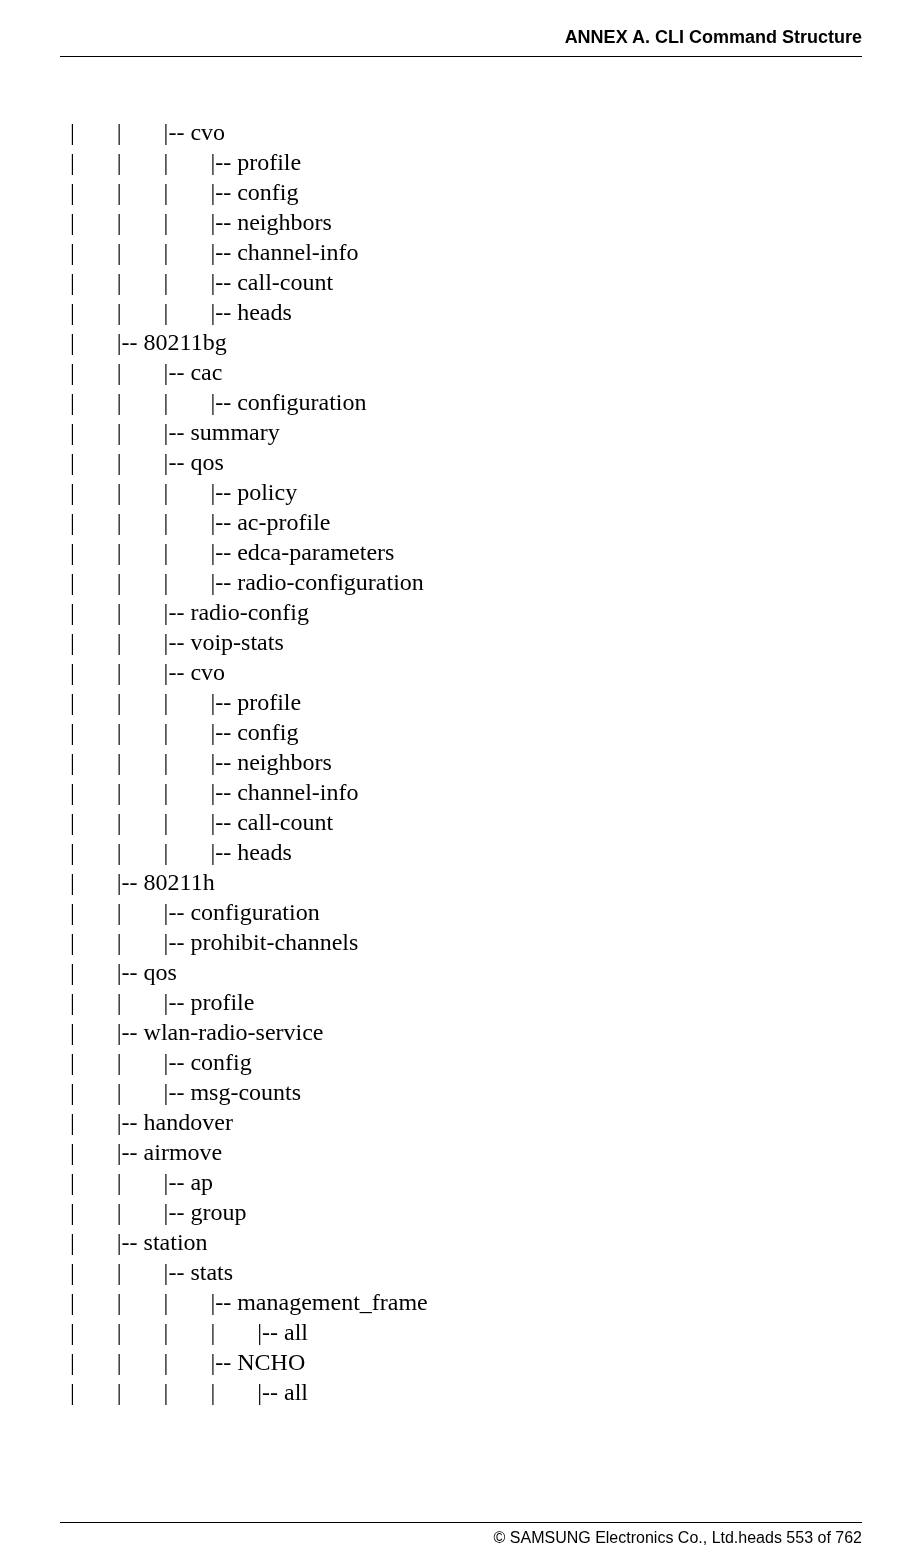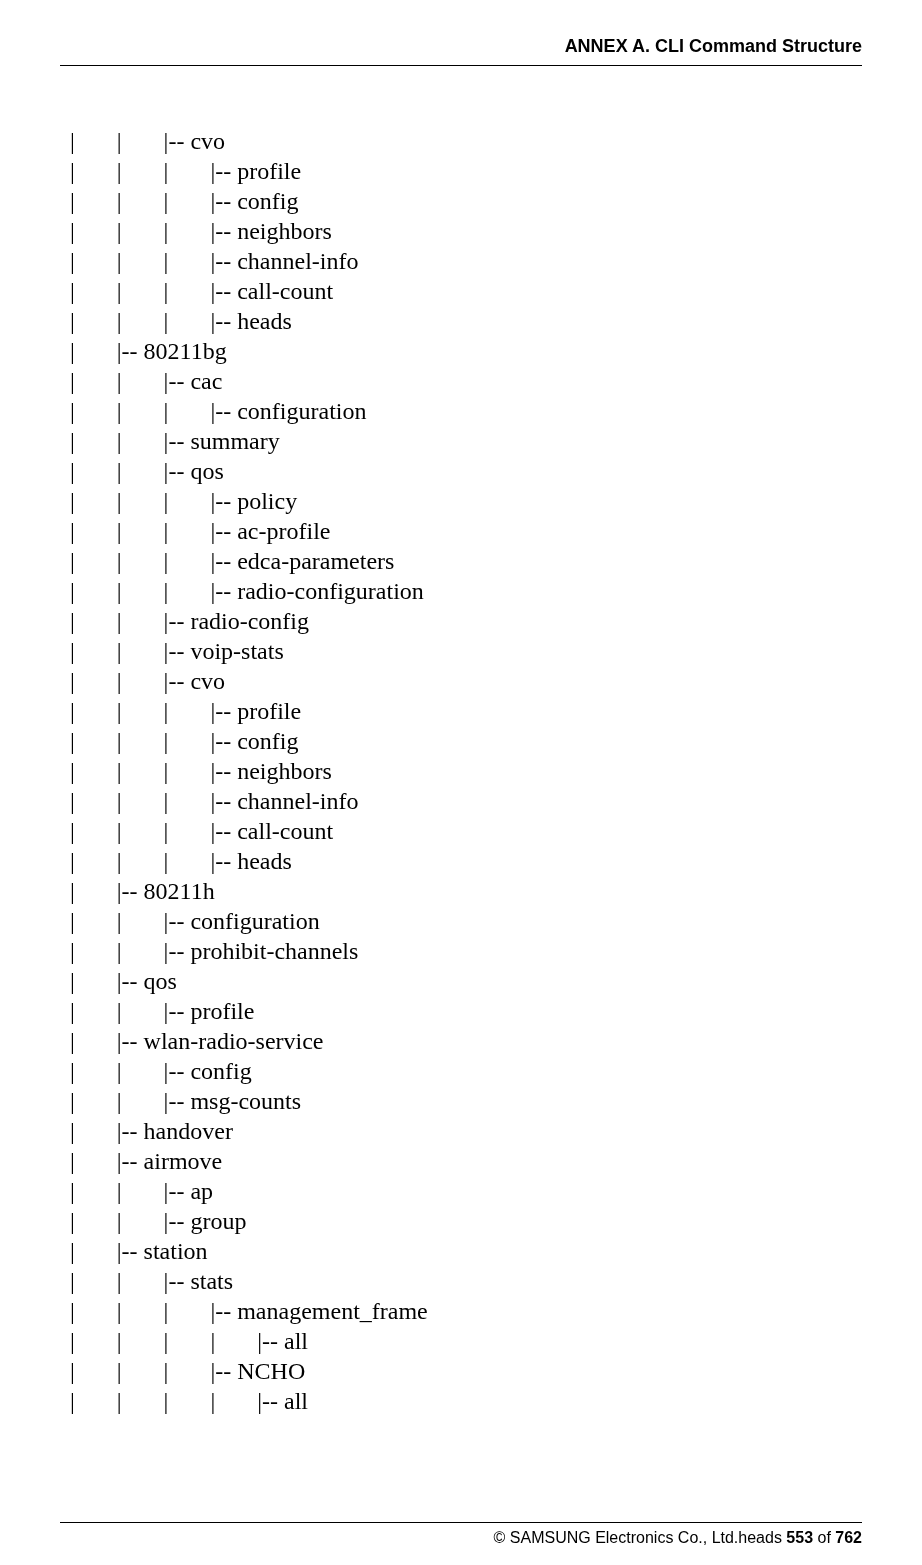--- a/index.html
+++ b/index.html
@@ -14,21 +14,21 @@
     height: 1565px;
     box-sizing: border-box;
     padding: 0 60px 0 60px;
     position: relative;
   }
   .header {
     text-align: right;
     font-family: Arial, Helvetica, sans-serif;
     font-weight: bold;
     font-size: 18px;
-    padding-top: 36px;
+    padding-top: 27px;
     padding-bottom: 8px;
     border-bottom: 1.5px solid #000;
   }
   .content {
     padding-top: 60px;
     padding-left: 10px;
     font-size: 24px;
     line-height: 30px;
     white-space: pre;
   }
@@ -37,21 +37,21 @@
     bottom: 18px;
     left: 60px;
     right: 60px;
     border-top: 1.5px solid #000;
     font-family: Arial, Helvetica, sans-serif;
     font-size: 16px;
     display: flex;
     justify-content: flex-end;
     padding-top: 6px;
   }
-  .footer .right b { font-weight: bold; margin-top: 25px; }
+  .footer .right b { font-weight: normal; margin-top: 25px; }
 </style>
 </head>
 <body>
 
 <div class="page">
   <div class="header">ANNEX A. CLI Command Structure</div>
   <div class="content" id="tree-content"><div>|       |       |-- cvo</div><div>|       |       |       |-- profile</div><div>|       |       |       |-- config</div><div>|       |       |       |-- neighbors</div><div>|       |       |       |-- channel-info</div><div>|       |       |       |-- call-count</div><div>|       |       |       |-- heads</div><div>|       |-- 80211bg</div><div>|       |       |-- cac</div><div>|       |       |       |-- configuration</div><div>|       |       |-- summary</div><div>|       |       |-- qos</div><div>|       |       |       |-- policy</div><div>|       |       |       |-- ac-profile</div><div>|       |       |       |-- edca-parameters</div><div>|       |       |       |-- radio-configuration</div><div>|       |       |-- radio-config</div><div>|       |       |-- voip-stats</div><div>|       |       |-- cvo</div><div>|       |       |       |-- profile</div><div>|       |       |       |-- config</div><div>|       |       |       |-- neighbors</div><div>|       |       |       |-- channel-info</div><div>|       |       |       |-- call-count</div><div>|       |       |       |-- heads</div><div>|       |-- 80211h</div><div>|       |       |-- configuration</div><div>|       |       |-- prohibit-channels</div><div>|       |-- qos</div><div>|       |       |-- profile</div><div>|       |-- wlan-radio-service</div><div>|       |       |-- config</div><div>|       |       |-- msg-counts</div><div>|       |-- handover</div><div>|       |-- airmove</div><div>|       |       |-- ap</div><div>|       |       |-- group</div><div>|       |-- station</div><div>|       |       |-- stats</div><div>|       |       |       |-- management_frame</div><div>|       |       |       |       |-- all</div><div>|       |       |       |-- NCHO</div><div>|       |       |       |       |-- all</div></div>
   <div class="footer">
     <span class="left">© SAMSUNG Electronics Co., Ltd.</span>
     <span class="right">

